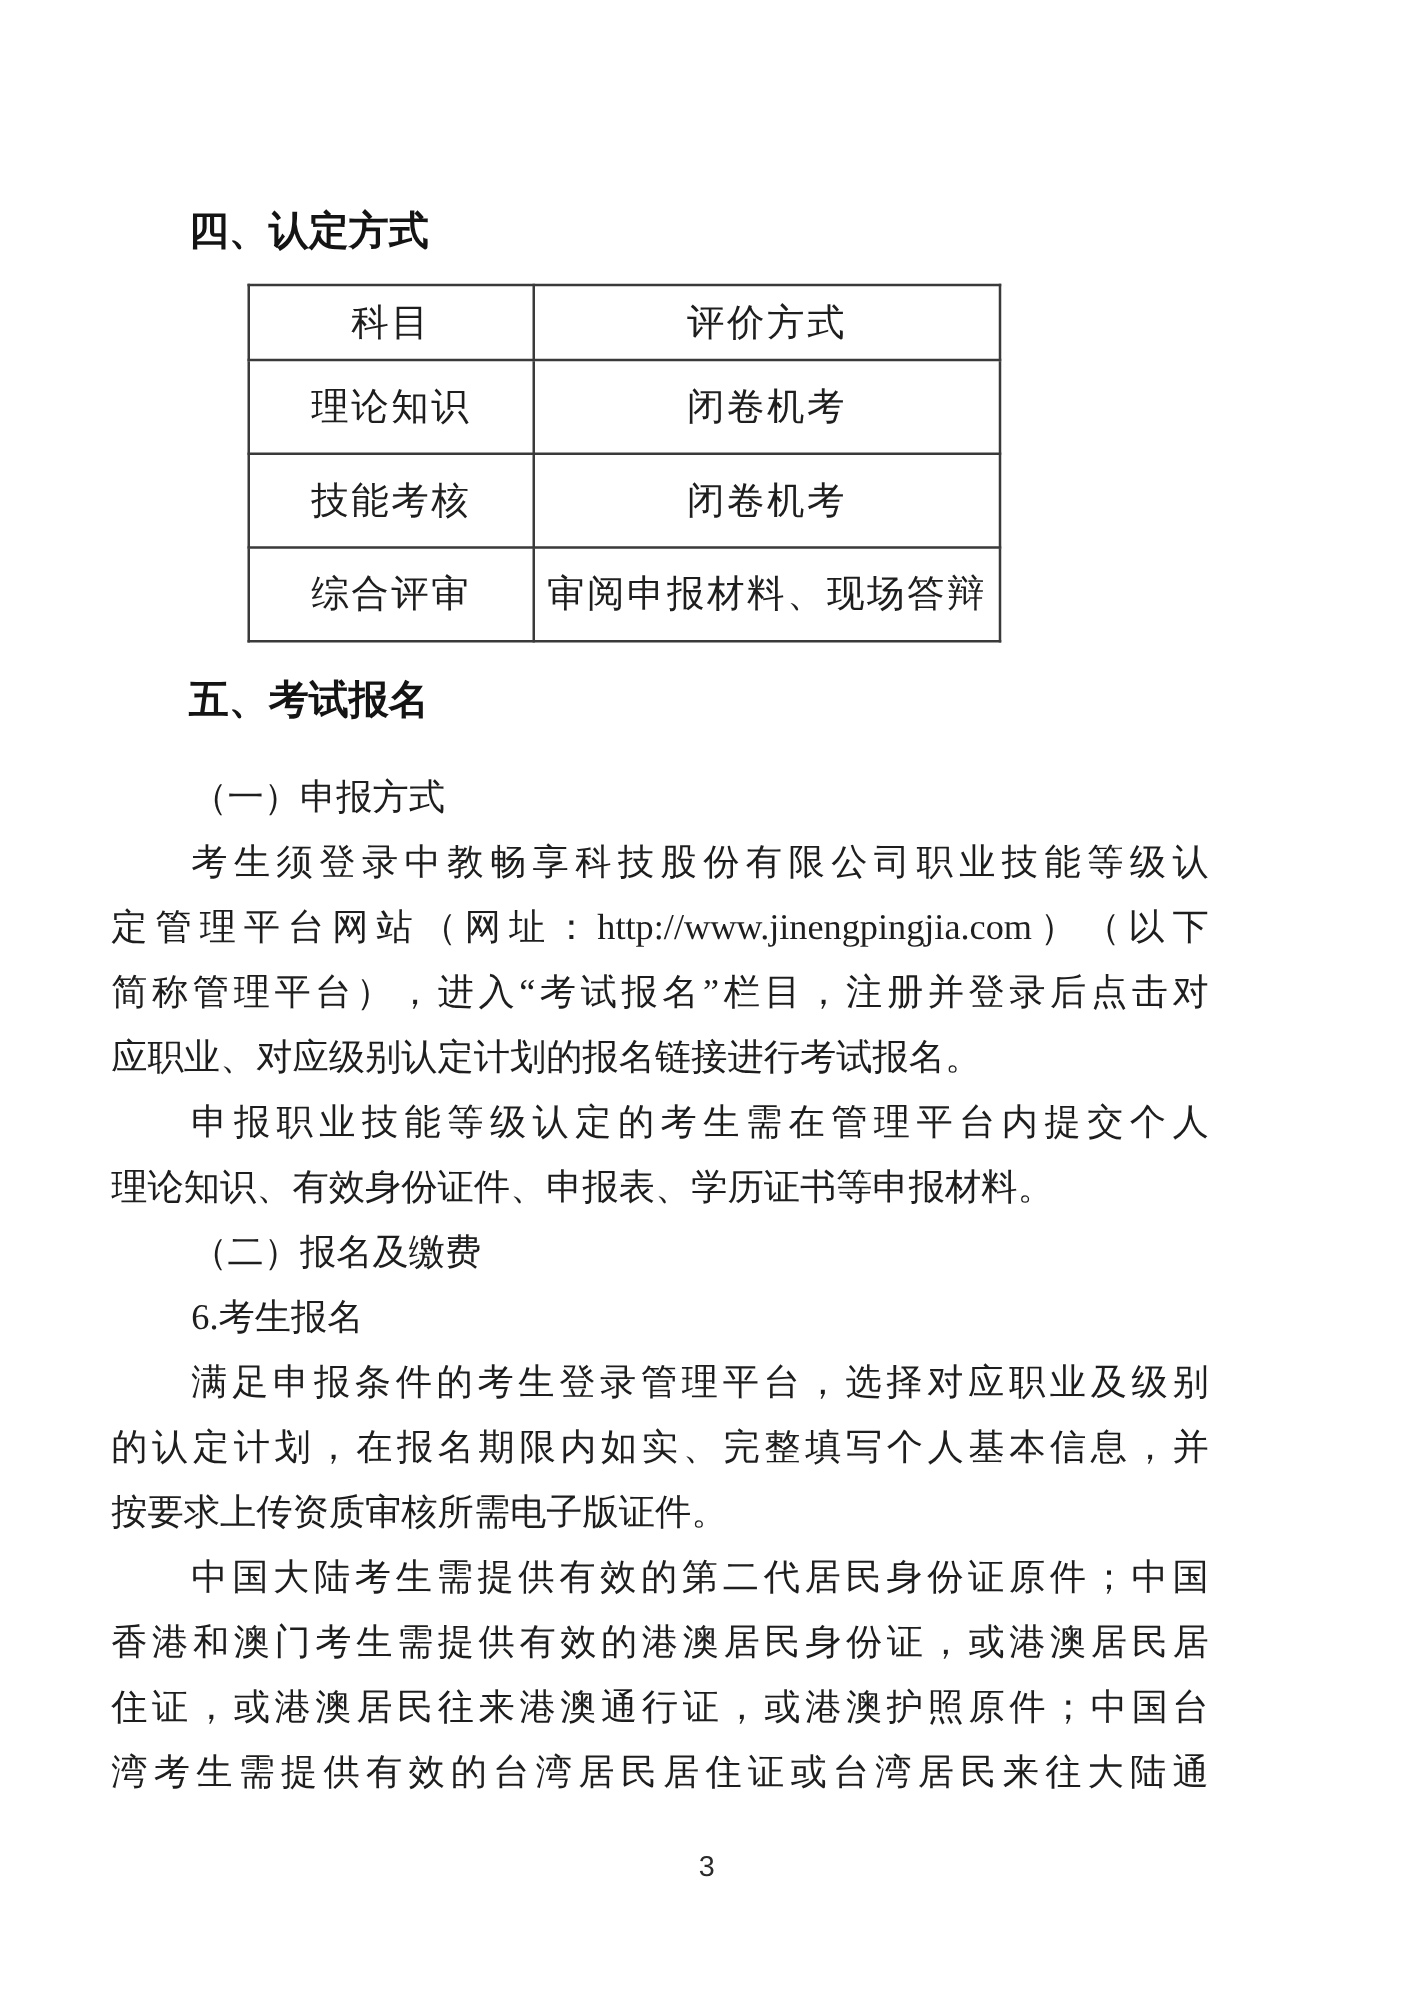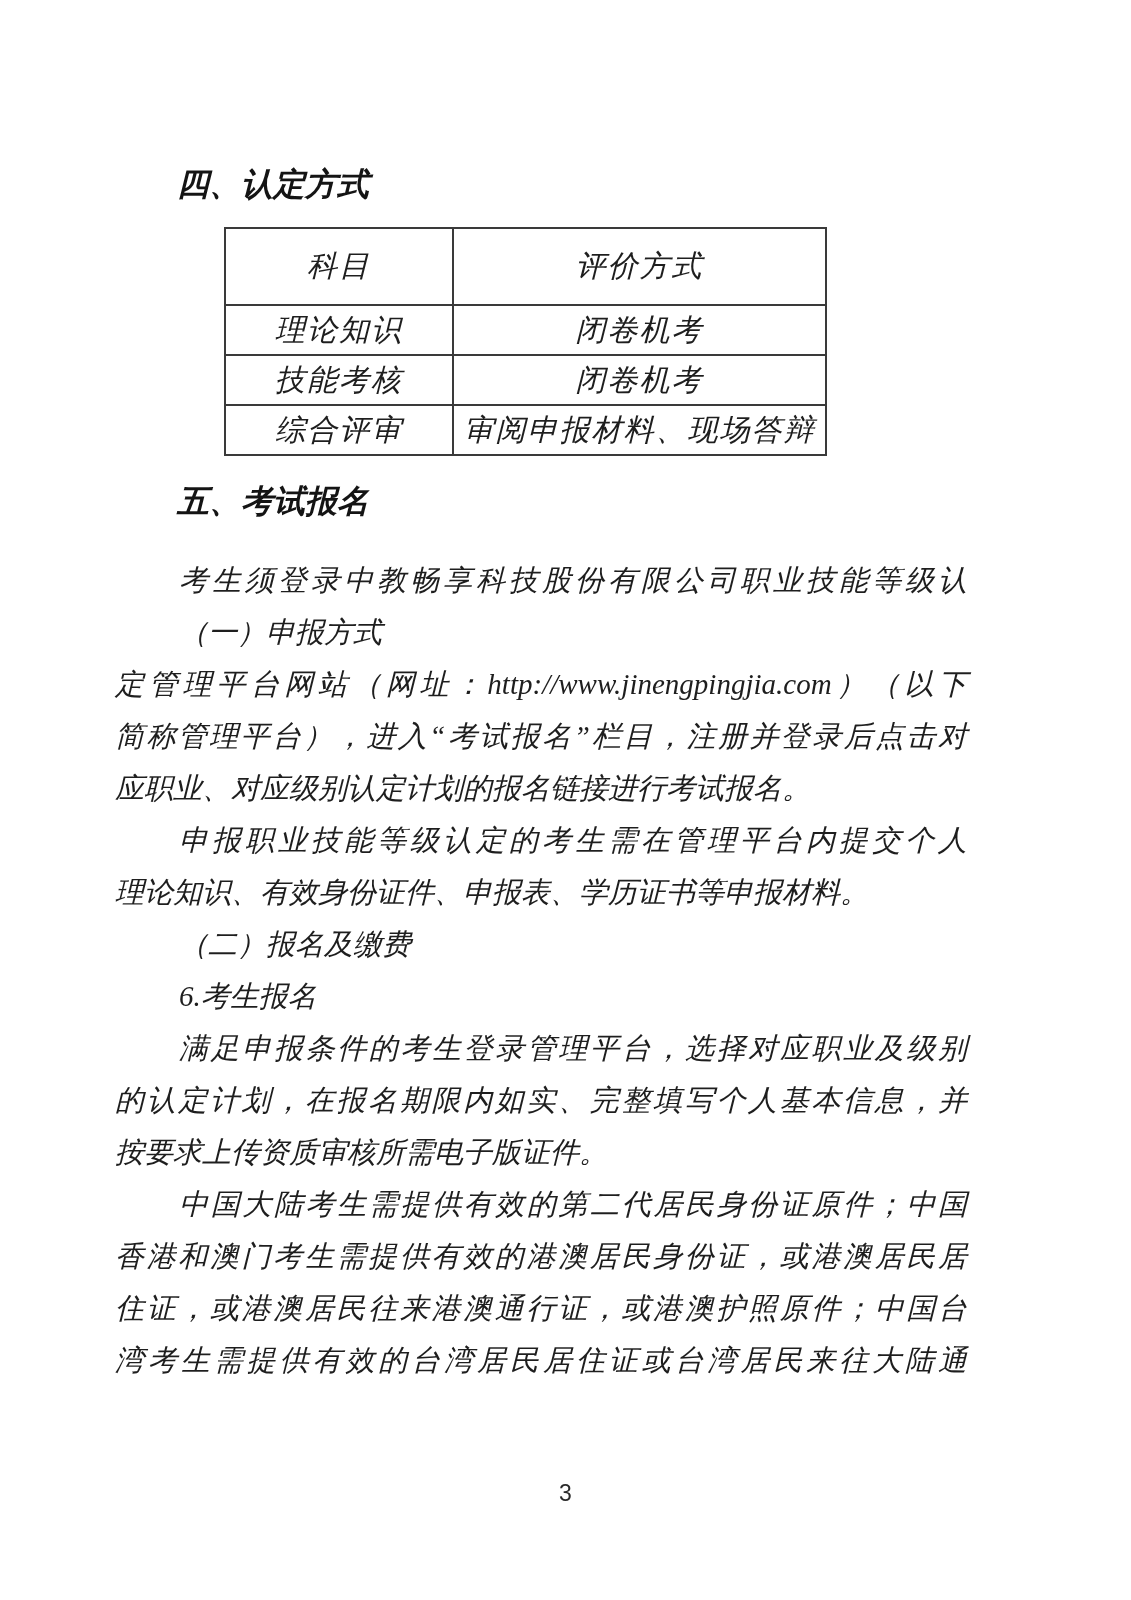--- a/index.html
+++ b/index.html
@@ -10,22 +10,21 @@
   .page {
     position: relative;
     width: 1131px;
     height: 1600px;
     background: #ffffff;
     color: #1e1e1e;
     font-family: "Liberation Serif", "DejaVu Serif", serif;
     overflow: hidden;
   }
   .content {
-    padding: 0 164px 0 115px;
-    font-style: italic;
+    padding: 0 164px 0 89px;
   }
   .sec-heading {
     margin: 0;
     padding-left: 62px;
     font-family: "Liberation Sans", "DejaVu Sans", sans-serif;
     font-weight: 700;
     font-size: 32px;
     line-height: 38px;
     color: #141414;
     white-space: nowrap;
@@ -47,22 +46,22 @@
     text-align: center;
     vertical-align: middle;
     font-weight: normal;
     font-size: 30px;
     color: #1e1e1e;
     padding: 0 4px;
     letter-spacing: 2px;
   }
   table.eval-table col.c1 { width: 228px; }
   table.eval-table col.c2 { width: 373px; }
-  table.eval-table tr.hdr  { height: 77px; }
-  table.eval-table tr.body { height: 50px; }
+  table.eval-table tr.hdr  { height: 60px; }
+  table.eval-table tr.body { height: 75px; }
   .body-text {
     margin-top: 34px;
     font-size: 29px;
     color: #1e1e1e;
   }
   .line {
     line-height: 52px;
     height: 52px;
     text-align: justify;
     text-align-last: justify;
@@ -112,22 +111,22 @@
       <tr class="body">
         <td>综合评审</td>
         <td>审阅申报材料、现场答辩</td>
       </tr>
     </tbody>
       </table>
 
     <h2 class="sec-heading second">五、考试报名</h2>
 
     <div class="body-text" id="paras">
+        <div class="line indent last">（一）申报方式</div>
         <div class="line indent">考生须登录中教畅享科技股份有限公司职业技能等级认</div>
-        <div class="line indent last">（一）申报方式</div>
         <div class="line">定管理平台网站（网址：http://www.jinengpingjia.com）（以下</div>
         <div class="line">简称管理平台），进入“考试报名”栏目，注册并登录后点击对</div>
         <div class="line last">应职业、对应级别认定计划的报名链接进行考试报名。</div>
         <div class="line indent">申报职业技能等级认定的考生需在管理平台内提交个人</div>
         <div class="line last">理论知识、有效身份证件、申报表、学历证书等申报材料。</div>
         <div class="line indent last">（二）报名及缴费</div>
         <div class="line indent last">6.考生报名</div>
         <div class="line indent">满足申报条件的考生登录管理平台，选择对应职业及级别</div>
         <div class="line">的认定计划，在报名期限内如实、完整填写个人基本信息，并</div>
         <div class="line last">按要求上传资质审核所需电子版证件。</div>

